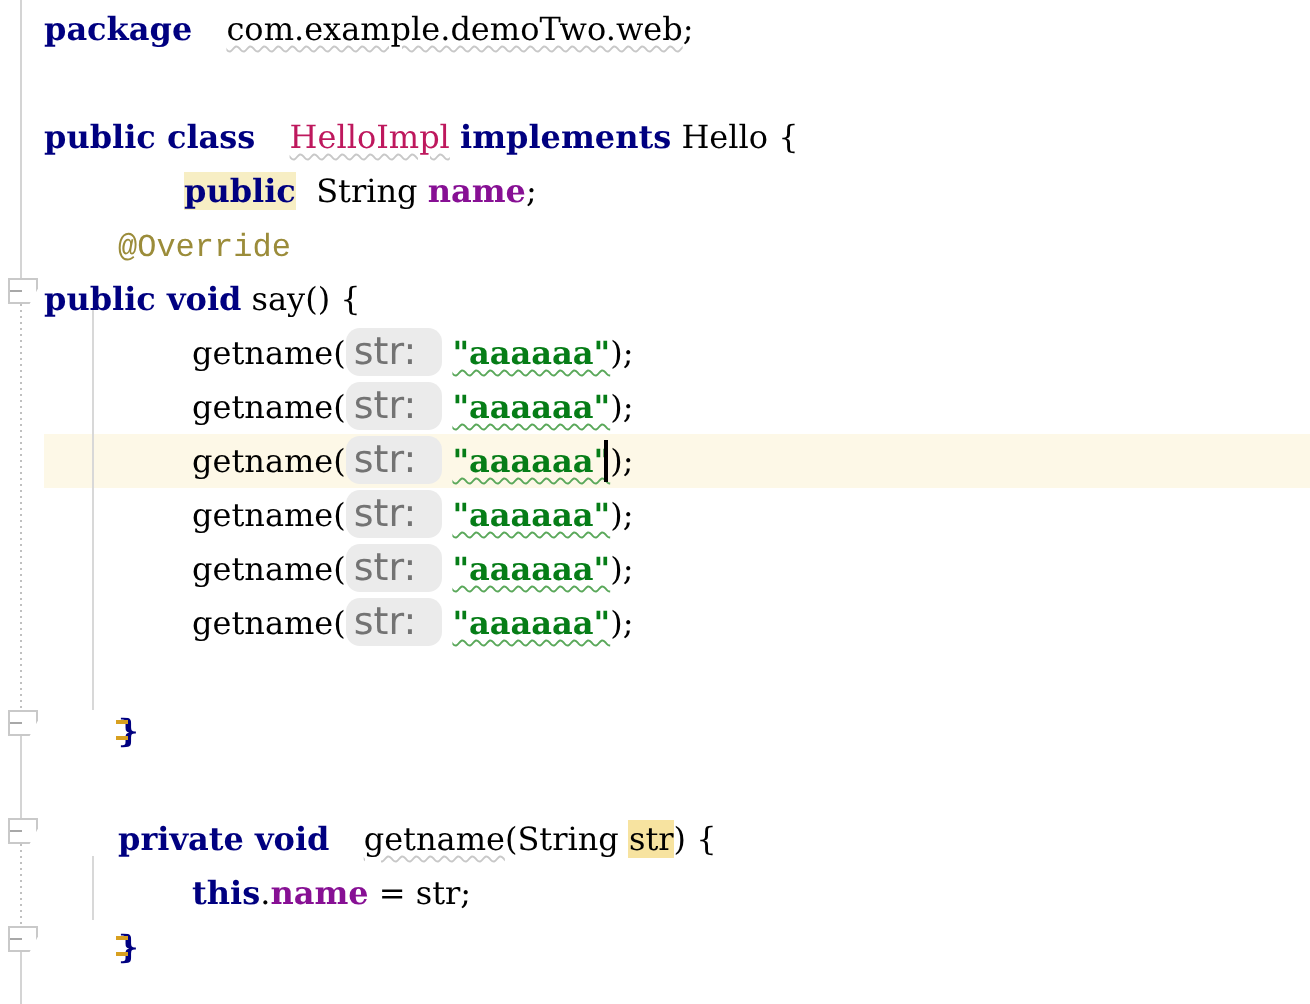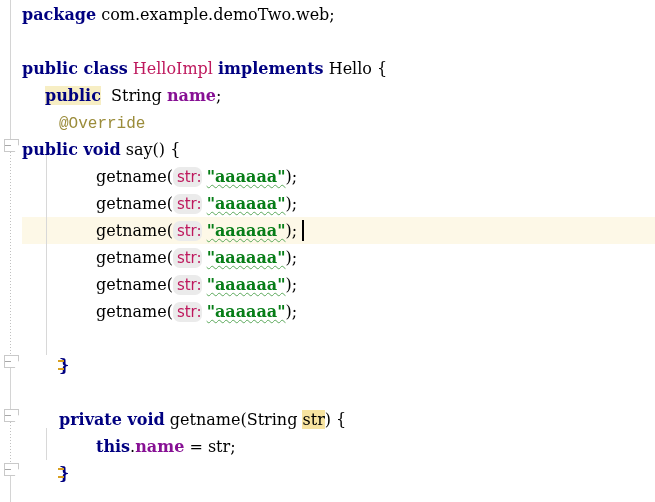--- a/index.html
+++ b/index.html
@@ -128,38 +128,40 @@
   
   .kw      { color: #000080; font-weight: bold; }
   .cls     { color: #be185d; }
   .field   { color: #871094; font-weight: bold; }
   .anno    { color: #9b8c3a; }
   .str     { color: #067d17; font-weight: bold; }
   .plain   { color: #000000; }
 
   
   .inlay {
-    color: #be185d;
+    color: #737373;
     background: #ebebeb;
     border-radius: 7px;
-    padding: 1px 0 1px 4px;
-    font-size: 15px;
+    padding: 1px 13px 1px 4px;
+    font-size: 19px;
     font-family: "DejaVu Sans", sans-serif;
   }
 
   
   .hl-soft { background: #f7eec4; }
   .hl-strong { background: #f7e3a0; }
 
   
   .wavy-grey {
+    text-decoration: underline;
     text-decoration-style: wavy;
     text-decoration-color: #c8c8c8;
     text-decoration-thickness: 1px;
     text-underline-offset: 2px;
+    margin-left: 12px;
   }
   .wavy-green {
     text-decoration: underline;
     text-decoration-style: wavy;
     text-decoration-color: #5aa85a;
     text-decoration-thickness: 1px;
     text-underline-offset: 2px;
   }
 
   
@@ -227,21 +229,21 @@
       <div class="fm-tip"></div>
       <div class="fm-dash"></div>
     </div>
     <div class="gutter-line" style="top:476px; height:26px;"></div>
   </div>
 
   <div id="code">
       <div class="line" style="top: 1px;"><span class="txt" style="padding-left: 22px;"><span class="kw">package</span><span class="plain"> </span><span class="plain wavy-grey">com.example.demoTwo.web</span><span class="plain">;</span></span></div>
       <div class="line" style="top: 28px;"><span class="txt" style="padding-left: 22px;"></span></div>
       <div class="line" style="top: 55px;"><span class="txt" style="padding-left: 22px;"><span class="kw">public class</span><span class="plain"> </span><span class="cls wavy-grey">HelloImpl</span><span class="plain"> </span><span class="kw">implements</span><span class="plain"> Hello {</span></span></div>
-      <div class="line" style="top: 82px;"><span class="txt" style="padding-left: 45px;"><span class="kw hl-soft">public</span><span class="plain">  String </span><span class="field">name</span><span class="plain">;</span></span></div>
+      <div class="line" style="top: 82px;"><span class="txt" style="padding-left: 61px; margin-left: 31px;"><span class="kw hl-soft">public</span><span class="plain">  String </span><span class="field">name</span><span class="plain">;</span></span></div>
       <div class="line" style="top: 109px;"><span class="txt" style="padding-left: 59px; font-family: Liberation Mono, monospace;"><span class="anno">@Override</span></span></div>
       <div class="line" style="top: 136px;"><span class="txt" style=""><span class="kw">public void</span><span class="plain"> say() {</span></span></div>
       <div class="line" style="top: 163px;"><span class="txt" style="padding-left: 96px;"><span class="plain">getname(</span><span class="inlay">str:</span><span class="plain"> </span><span class="str wavy-green">"aaaaaa"</span><span class="plain">);</span></span></div>
       <div class="line" style="top: 190px;"><span class="txt" style="padding-left: 96px;"><span class="plain">getname(</span><span class="inlay">str:</span><span class="plain"> </span><span class="str wavy-green">"aaaaaa"</span><span class="plain">);</span></span></div>
       <div class="line" style="top: 217px;"><span class="txt" style="padding-left: 96px;"><span class="plain">getname(</span><span class="inlay">str:</span><span class="plain"> </span><span class="str wavy-green">"aaaaaa"</span><span class="plain">);</span></span></div>
       <div class="line" style="top: 244px;"><span class="txt" style="padding-left: 96px;"><span class="plain">getname(</span><span class="inlay">str:</span><span class="plain"> </span><span class="str wavy-green">"aaaaaa"</span><span class="plain">);</span></span></div>
       <div class="line" style="top: 271px;"><span class="txt" style="padding-left: 96px;"><span class="plain">getname(</span><span class="inlay">str:</span><span class="plain"> </span><span class="str wavy-green">"aaaaaa"</span><span class="plain">);</span></span></div>
       <div class="line" style="top: 298px;"><span class="txt" style="padding-left: 96px;"><span class="plain">getname(</span><span class="inlay">str:</span><span class="plain"> </span><span class="str wavy-green">"aaaaaa"</span><span class="plain">);</span></span></div>
       <div class="line" style="top: 325px;"><span class="txt" style="padding-left: 22px;"></span></div>
       <div class="line" style="top: 352px;"><span class="txt" style="padding-left: 59px;"><span class="brace-box">}</span></span></div>

